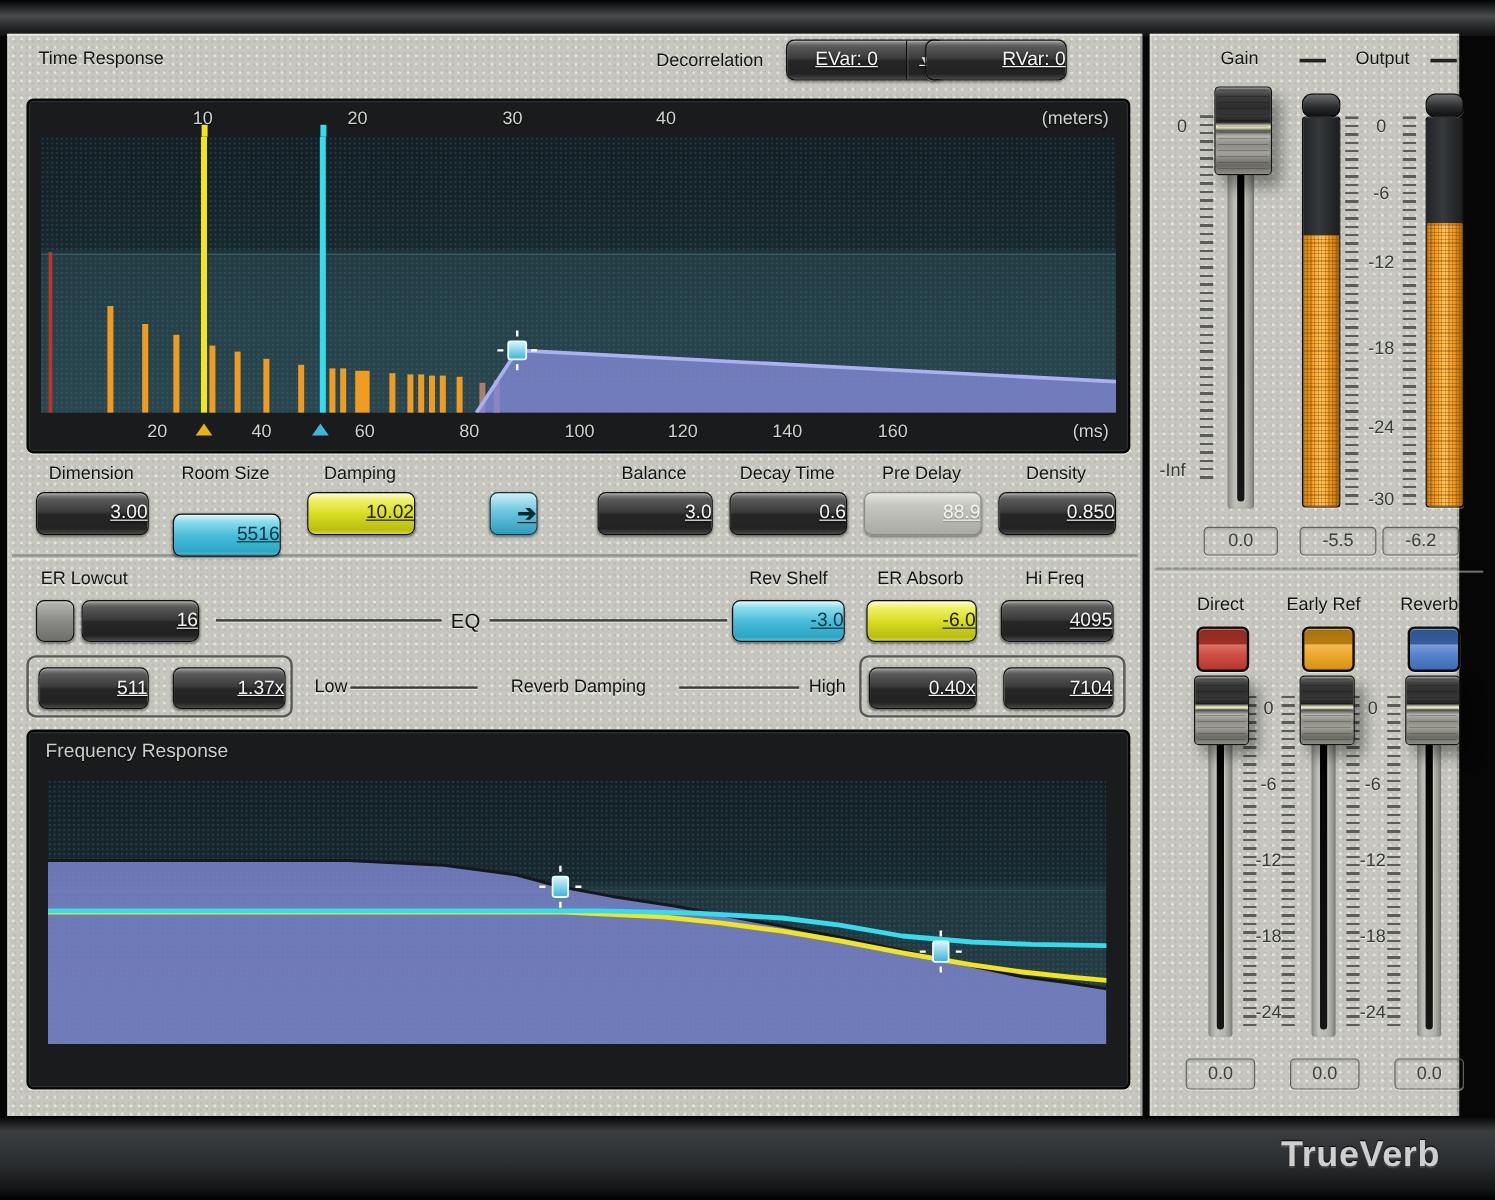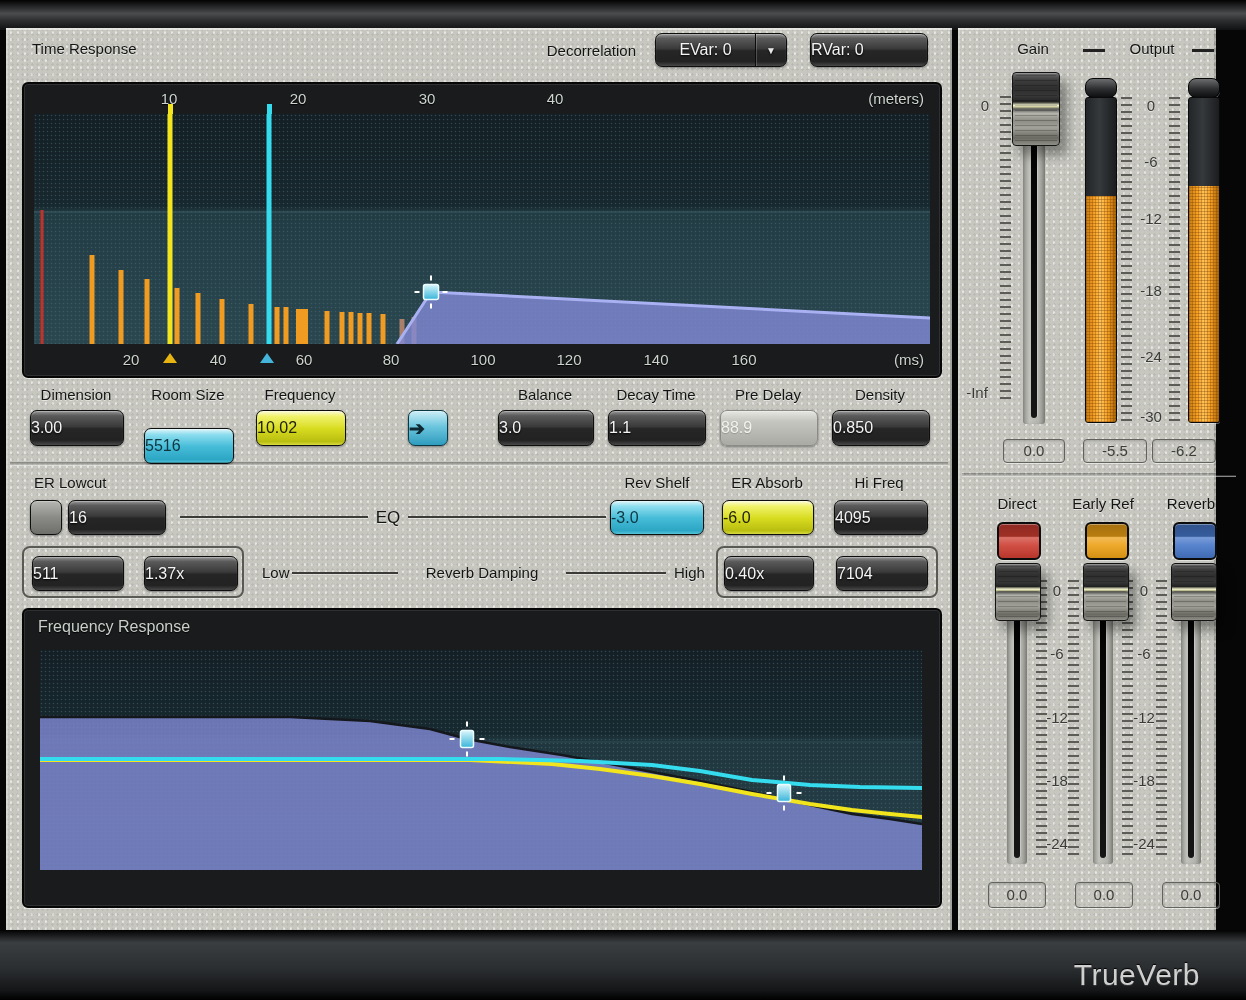--- a/index.html
+++ b/index.html
@@ -2,43 +2,43 @@
 <html><head>
 <meta charset="utf-8">
 <style>
   html,body{margin:0;padding:0;background:#000;}
   .stage{position:relative;width:1246px;height:1000px;background:#060606;font-family:"Liberation Sans",sans-serif;overflow:hidden;}
   .abs{position:absolute;}
   .chrome-top{position:absolute;left:0;top:0;width:1246px;height:30px;
     background:linear-gradient(180deg,#020202 0%,#4a4c4e 45%,#2a2c2e 70%,#101112 100%);}
   .chrome-bottom{position:absolute;left:0;top:930px;width:1246px;height:70px;
     background:linear-gradient(180deg,#020202 0%,#3b3e41 18%,#2b2e31 55%,#141617 86%,#000 100%);}
-  .logo{position:absolute;right:46px;top:28px;font-size:30px;font-weight:normal;color:#cfcfcf;
+  .logo{position:absolute;right:46px;top:16px;font-size:30px;font-weight:bold;color:#cfcfcf;
     letter-spacing:.5px;text-shadow:0 -1px 1px #000,0 1px 1px rgba(255,255,255,.15);}
   .col{position:absolute;top:28px;height:904px;
     background-color:#c7c7c0;
     background-image:radial-gradient(circle at 30% 30%,rgba(0,0,0,.06) 1px,transparent 1.4px),
                      radial-gradient(circle at 70% 65%,rgba(255,255,255,.55) 1px,transparent 1.4px);
     background-size:5px 5px,7px 7px;
     box-shadow:inset 0 2px 0 rgba(255,255,255,.55),inset 2px 0 0 rgba(255,255,255,.3),
                inset -2px 0 0 rgba(0,0,0,.18),inset 0 -2px 0 rgba(0,0,0,.28);}
   .left-col{left:6px;width:946px;}
   .right-col{left:958px;width:258px;}
   .lbl{position:absolute;font-size:15px;color:#141414;white-space:nowrap;
     text-shadow:0 1px 0 rgba(255,255,255,.5);}
   .center{text-align:center;} .rightal{text-align:right;}
   .panel{position:absolute;background:#191b1d;border:2px solid #060607;border-radius:6px;
     box-shadow:0 1px 0 rgba(255,255,255,.55),inset 0 0 0 1px #2e3032;}
   .panel-title{position:absolute;font-size:16px;color:#c9cfc9;text-shadow:0 1px 1px #000;white-space:nowrap;}
   .axis-lbl{position:absolute;font-size:15px;color:#cdd3cd;transform:translateX(-50%);
     text-shadow:0 1px 1px #000;white-space:nowrap;}
   .axis-unit{position:absolute;font-size:15px;color:#cdd3cd;text-shadow:0 1px 1px #000;white-space:nowrap;}
-  .btn{position:absolute;display:flex;align-items:center;justify-content:space-between;font-size:16px;
+  .btn{position:absolute;display:flex;align-items:center;justify-content:flex-end;font-size:16px;
     border-radius:7px;border:1px solid #0e0e0e;
-    box-shadow:0 1px 2px rgba(0,0,0,.5),0 1px 0 rgba(255,255,255,.5),inset 0 1px 1px rgba(255,255,255,.3);}
+    box-shadow:0 1px 2px rgba(0,0,0,.5),0 1px 0 rgba(255,255,255,.5),inset 0 1px 1px rgba(255,255,255,.3);text-decoration:underline;}
   .btn.dark{background:linear-gradient(180deg,#969696 0%,#5a5a5a 14%,#3a3a3a 46%,#262626 52%,#222 86%,#484848 100%);
     color:#f4f4f4;text-shadow:0 1px 2px #000;}
   .btn.cyan{background:linear-gradient(180deg,#e0f6fa 0%,#8edeee 16%,#46bcd8 52%,#2ca6c4 90%,#55c4da 100%);
     color:#0e3640;}
   .btn.yellow{background:linear-gradient(180deg,#fbfbd8 0%,#f0f26a 16%,#d8dc20 52%,#b9bd10 90%,#d8da40 100%);
     color:#20220a;}
   .btn.disabled{background:linear-gradient(180deg,#e6e6e2 0%,#c6c6c0 30%,#acaca6 95%);
     color:#f2f2ee;border-color:#8a8a86;text-shadow:0 1px 1px rgba(0,0,0,.2);}
   .btn.gray{background:linear-gradient(180deg,#b6b6b2 0%,#8a8a86 50%,#6e6e6a 100%);}
   .btn.arrow{background:linear-gradient(180deg,#cdeef6 0%,#6cc6de 45%,#2f9cbe 100%);
@@ -90,21 +90,21 @@
 <div class="stage">
   <div class="chrome-top"></div>
 
   <div class="col left-col">
     <div class="lbl" style="left:26px;top:12px;">Time Response</div>
     <div class="lbl rightal" style="left:440px;top:14px;width:190px;">Decorrelation</div>
     <div class="btn dark evar" style="left:649px;top:5px;width:130px;height:32px;">
       <span class="val">EVar: 0</span>
       <span class="dd">▼</span>
     </div>
-    <div class="btn dark" style="left:804px;top:5px;width:116px;height:32px;">
+    <div class="btn dark" style="left:765px;top:5px;width:116px;height:32px;">
       <span>RVar: 0</span>
     </div>
 
     <div class="panel" style="left:16px;top:54px;width:916px;height:292px;">
       <div class="abs" style="left:0;top:0;width:916px;height:30px;">
         <span class="axis-lbl" style="left:145px;top:6px;">10</span>
         <span class="axis-lbl" style="left:274px;top:6px;">20</span>
         <span class="axis-lbl" style="left:403px;top:6px;">30</span>
         <span class="axis-lbl" style="left:531px;top:6px;">40</span>
         <span class="axis-unit" style="right:16px;top:6px;">(meters)</span>
@@ -181,34 +181,34 @@
     </div>
 
     <div class="lbl center" style="left:24px;top:358px;width:92px;">Dimension</div>
     <div class="btn dark" style="left:24px;top:382px;width:92px;height:34px;">
         <span>3.00</span>
       </div>
     <div class="lbl center" style="left:138px;top:358px;width:88px;">Room Size</div>
     <div class="btn cyan" style="left:138px;top:400px;width:88px;height:34px;">
         <span>5516</span>
       </div>
-    <div class="lbl center" style="left:250px;top:358px;width:88px;">Frequency</div>
+    <div class="lbl center" style="left:250px;top:358px;width:88px;">Damping</div>
     <div class="btn yellow" style="left:250px;top:382px;width:88px;height:34px;">
         <span>10.02</span>
       </div>
     <div class="btn arrow" style="left:402px;top:382px;width:38px;height:34px;">
         <span>➔</span>
       </div>
     <div class="lbl center" style="left:492px;top:358px;width:94px;">Balance</div>
     <div class="btn dark" style="left:492px;top:382px;width:94px;height:34px;">
         <span>3.0</span>
       </div>
     <div class="lbl center" style="left:602px;top:358px;width:96px;">Decay Time</div>
     <div class="btn dark" style="left:602px;top:382px;width:96px;height:34px;">
-        <span>1.1</span>
+        <span>0.6</span>
       </div>
     <div class="lbl center" style="left:714px;top:358px;width:96px;">Pre Delay</div>
     <div class="btn disabled" style="left:714px;top:382px;width:96px;height:34px;">
         <span>88.9</span>
       </div>
     <div class="lbl center" style="left:826px;top:358px;width:96px;">Density</div>
     <div class="btn dark" style="left:826px;top:382px;width:96px;height:34px;">
         <span>0.850</span>
       </div>
 

